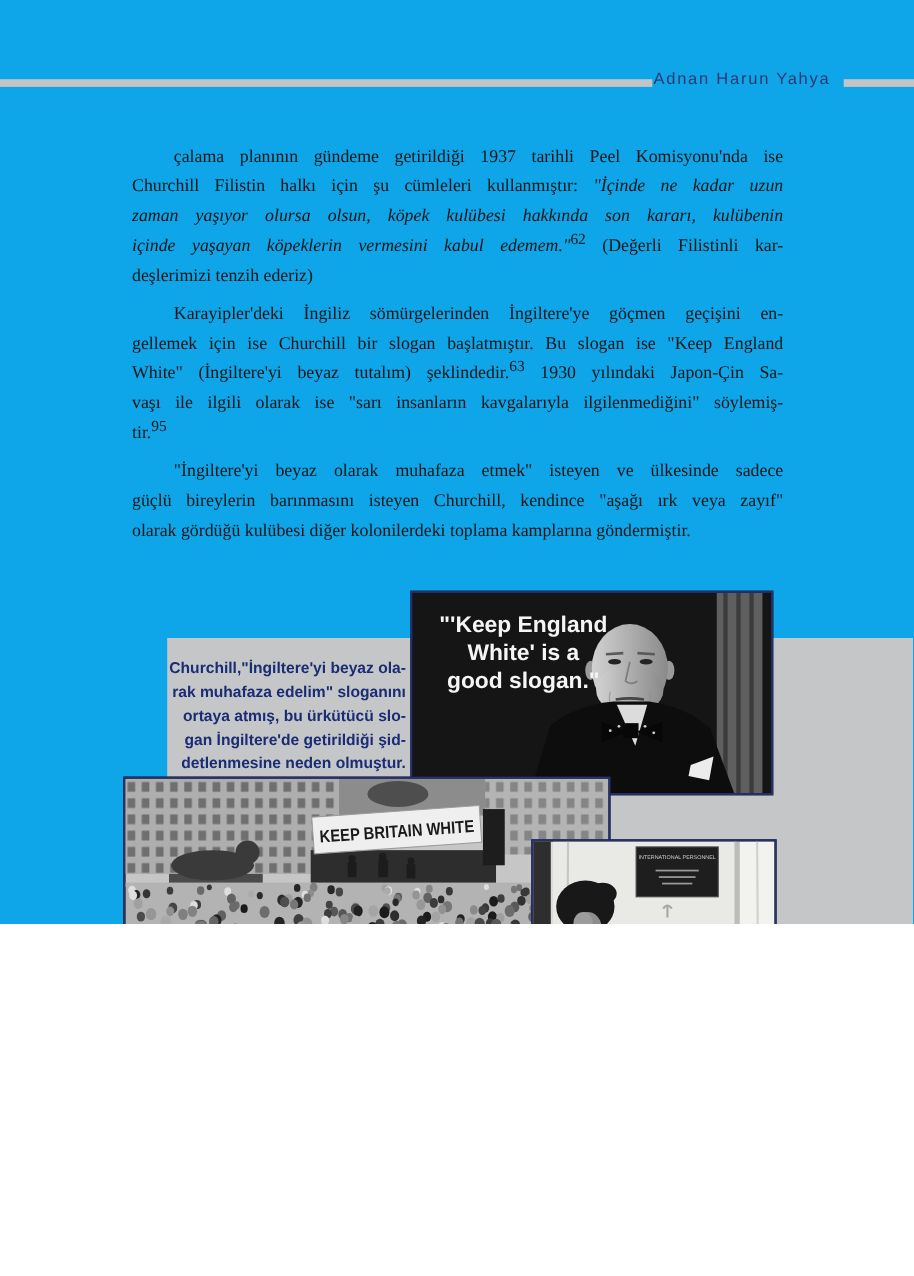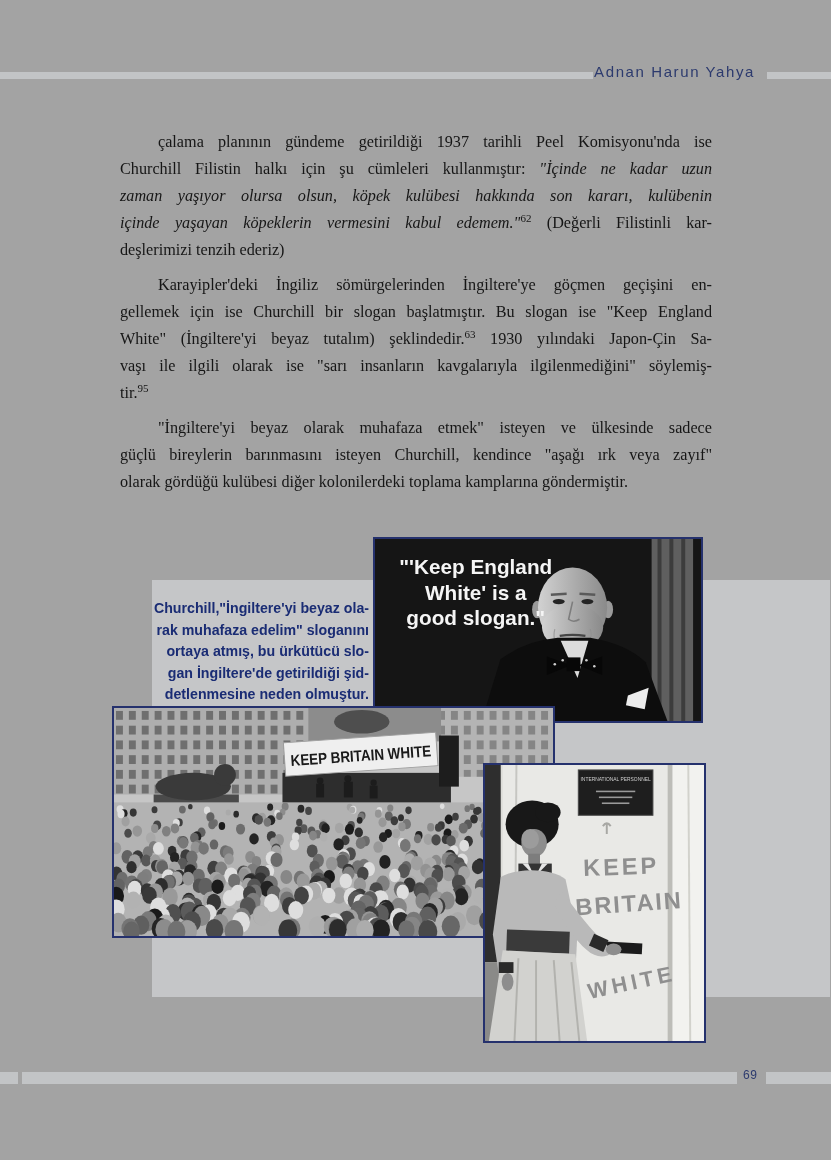--- a/index.html
+++ b/index.html
@@ -1,18 +1,18 @@
 <!DOCTYPE html>
 <html><head>
 <meta charset="utf-8">
 <style>
   * { margin:0; padding:0; box-sizing:border-box; }
   html,body { background:#ffffff; }
   .page {
-    position:relative; width:831px; height:1160px; background:#a3a3a3;
+    position:relative; width:831px; height:840px; background:#0ea5e9;
     font-family:"Liberation Serif", serif; overflow:hidden;
   }
   
   .rule { position:absolute; background:#c2c4c6; }
   .hdr-author {
     position:absolute; left:580px; top:63px; width:175px; text-align:right;
     font-family:"Liberation Sans", sans-serif; font-size:15px; letter-spacing:1.6px;
     color:#2c3a6e;
   }
   .ftr-num {
@@ -22,21 +22,21 @@
   
   .bodytext {
     position:absolute; left:120px; top:129px; width:592px;
     font-size:16.2px; line-height:27px; color:#161616;
   }
   .para + .para { margin-top:8px; }
   .tline { white-space:nowrap; text-align:justify; text-align-last:justify; }
   .tline.last { text-align-last:auto; }
   .para .tline:first-child { text-indent:38px; }
   .it { font-style:italic; }
-  sup { font-size:11px; line-height:0; vertical-align:super; }
+  sup { font-size:14px; line-height:0; vertical-align:super; }
   
   .gray-panel { position:absolute; left:152px; top:580px; width:678px; height:417px; background:#c5c6c8; }
   .caption {
     position:absolute; right:462px; top:598px;
     font-family:"Liberation Sans", sans-serif; font-weight:bold;
     font-size:14.2px; line-height:21.5px; color:#1a2c74;
   }
   .caption .tline { white-space:nowrap; text-align:right; text-align-last:right; text-indent:0; }
   
   .photo { position:absolute; border:2px solid #25316d; background:#111; }

